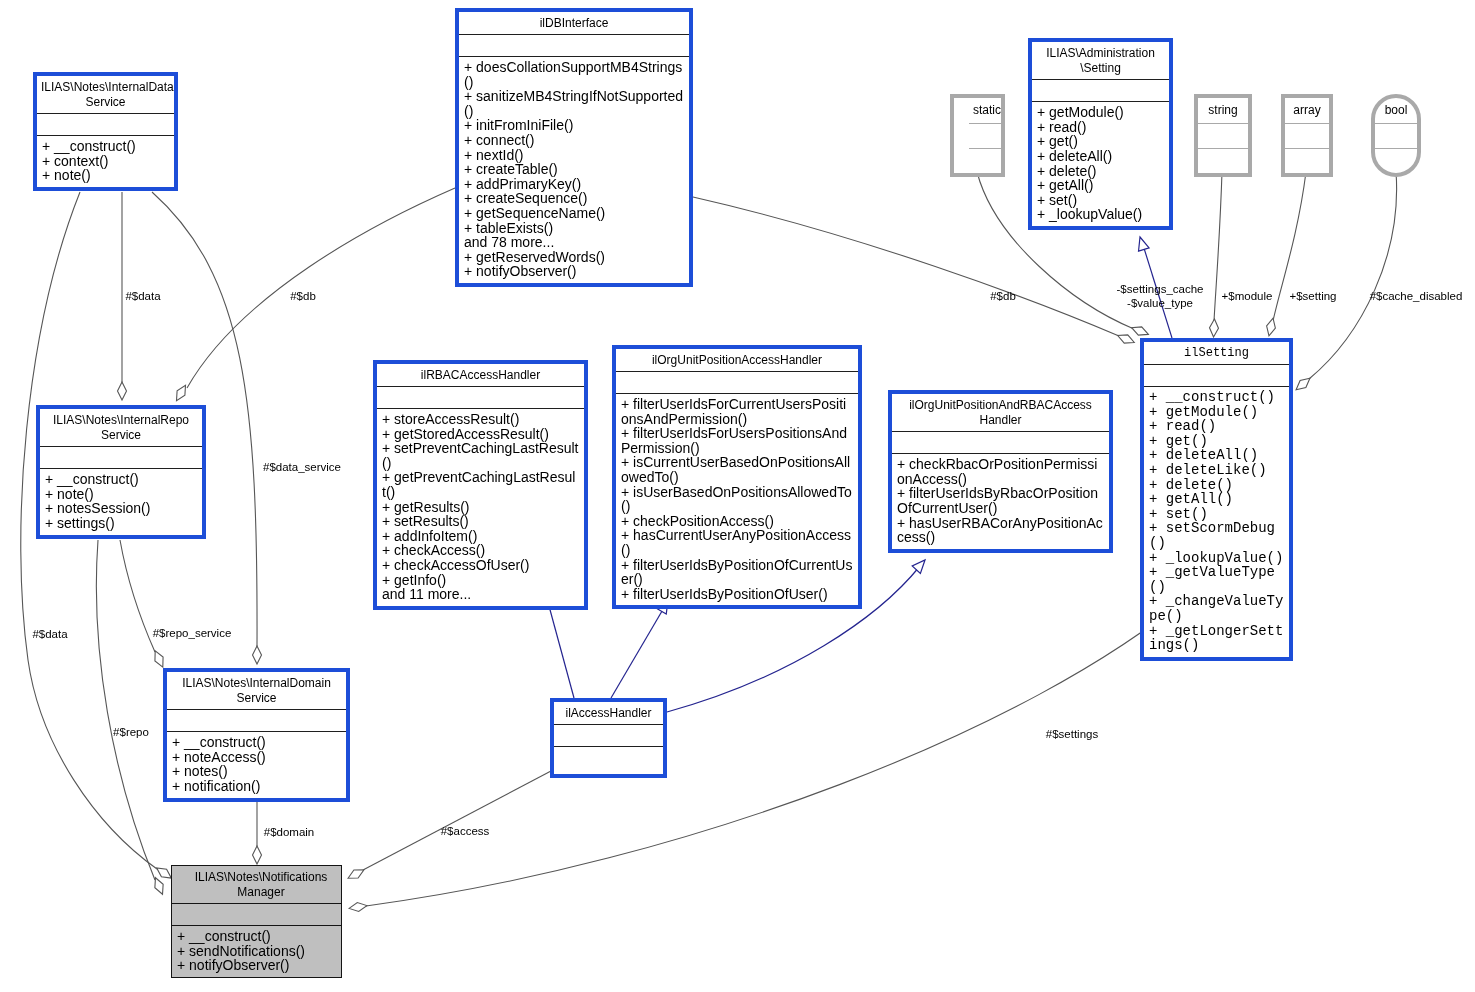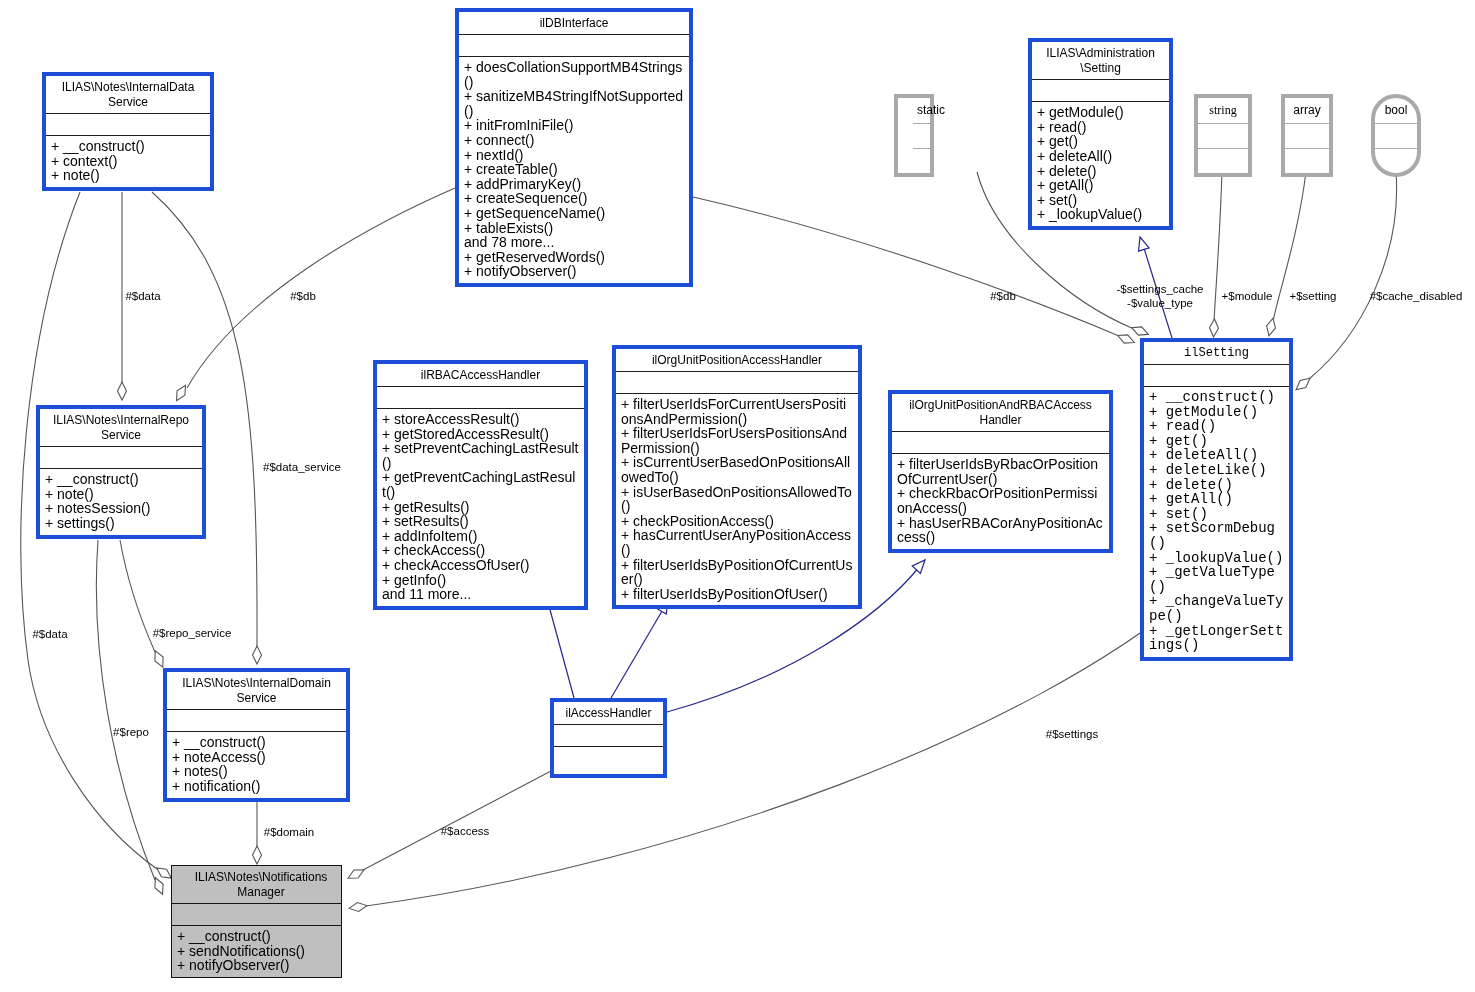--- a/index.html
+++ b/index.html
@@ -130,21 +130,21 @@
       <div>+ addPrimaryKey()</div>
       <div>+ createSequence()</div>
       <div>+ getSequenceName()</div>
       <div>+ tableExists()</div>
       <div>and 78 more...</div>
       <div>+ getReservedWords()</div>
       <div>+ notifyObserver()</div>
     </div>
 </div>
 
-<div class="uml" style="left:42px;top:72px;width:172px;">
+<div class="uml" style="left:33px;top:72px;width:145px;">
   <div class="t">ILIAS\Notes\InternalData
 Service</div>
   <div class="a"></div>
   <div class="ms">
       <div>+ __construct()</div>
       <div>+ context()</div>
       <div>+ note()</div>
     </div>
 </div>
 
@@ -157,27 +157,27 @@
       <div>+ read()</div>
       <div>+ get()</div>
       <div>+ deleteAll()</div>
       <div>+ delete()</div>
       <div>+ getAll()</div>
       <div>+ set()</div>
       <div>+ _lookupValue()</div>
     </div>
 </div>
 
-<div class="uml prim" style="left:894px;top:94px;width:40px;padding-left:15px;">
+<div class="uml prim" style="left:950px;top:94px;width:55px;padding-left:15px;">
   <div class="t">static</div>
   <div class="a"></div>
   <div class="b"></div>
 </div>
 
-<div class="uml prim" style="left:1194px;top:94px;width:58px;font-family:Liberation Serif, serif;">
+<div class="uml prim" style="left:1194px;top:94px;width:58px;">
   <div class="t">string</div>
   <div class="a"></div>
   <div class="b"></div>
 </div>
 
 <div class="uml prim" style="left:1281px;top:94px;width:52px;">
   <div class="t">array</div>
   <div class="a"></div>
   <div class="b"></div>
 </div>
@@ -240,22 +240,22 @@
       <div>+ filterUserIdsByPositionOfCurrentUser()</div>
       <div>+ filterUserIdsByPositionOfUser()</div>
     </div>
 </div>
 
 <div class="uml" style="left:888px;top:390px;width:225px;">
   <div class="t">ilOrgUnitPositionAndRBACAccess
 Handler</div>
   <div class="a"></div>
   <div class="ms">
+      <div>+ checkRbacOrPositionPermissionAccess()</div>
       <div>+ filterUserIdsByRbacOrPositionOfCurrentUser()</div>
-      <div>+ checkRbacOrPositionPermissionAccess()</div>
       <div>+ hasUserRBACorAnyPositionAccess()</div>
     </div>
 </div>
 
 <div class="uml" style="left:36px;top:405px;width:170px;">
   <div class="t">ILIAS\Notes\InternalRepo
 Service</div>
   <div class="a"></div>
   <div class="ms">
       <div>+ __construct()</div>

